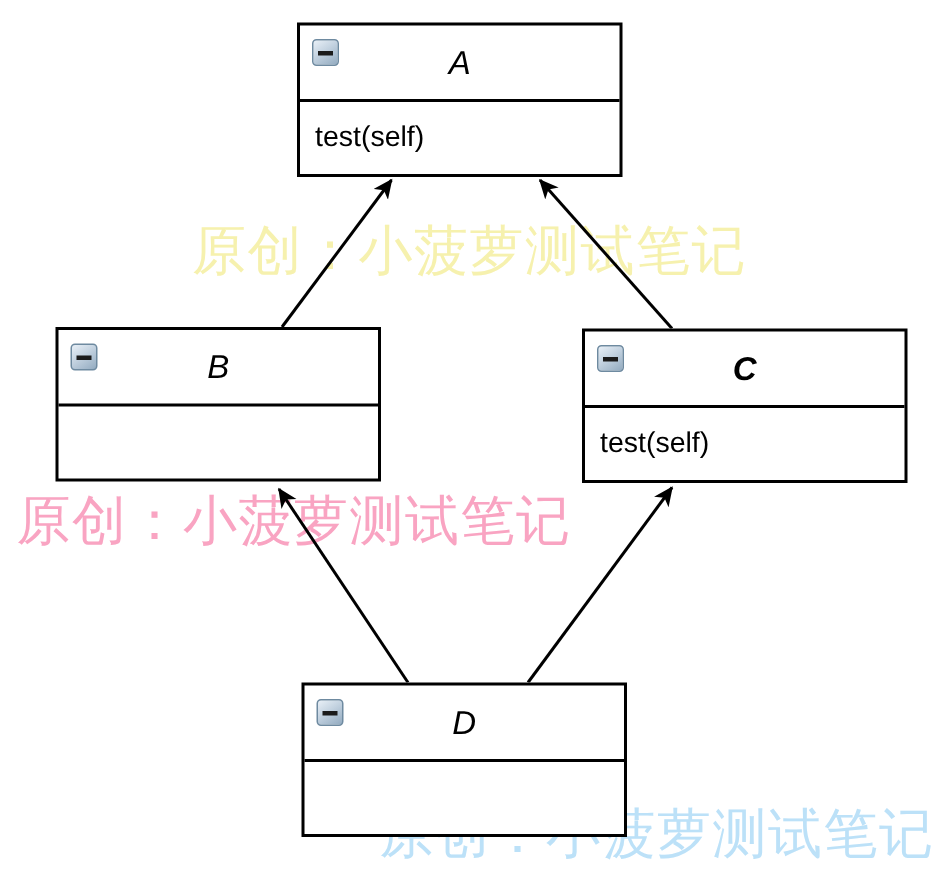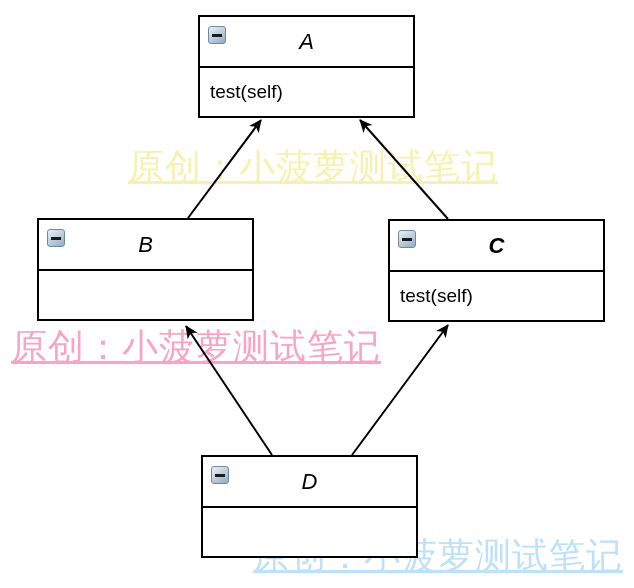--- a/index.html
+++ b/index.html
@@ -70,21 +70,20 @@
     color: #000000;
     text-align: right;
   }
   .watermark {
     position: absolute;
     font-size: 36px;
     white-space: nowrap;
     letter-spacing: 1px;
     pointer-events: none;
     user-select: none;
-    text-decoration: underline;
   }
   .wm-yellow { left: 128px; top: 143px; color: #f6f1ae; }
   .wm-pink   { left: 11px;  top: 323px; color: #f9a4c2; }
   .wm-blue   { left: 253px; top: 532px; color: #bce1f8; }
 </style>
 </head>
 <body>
 
 <div class="canvas">
 

